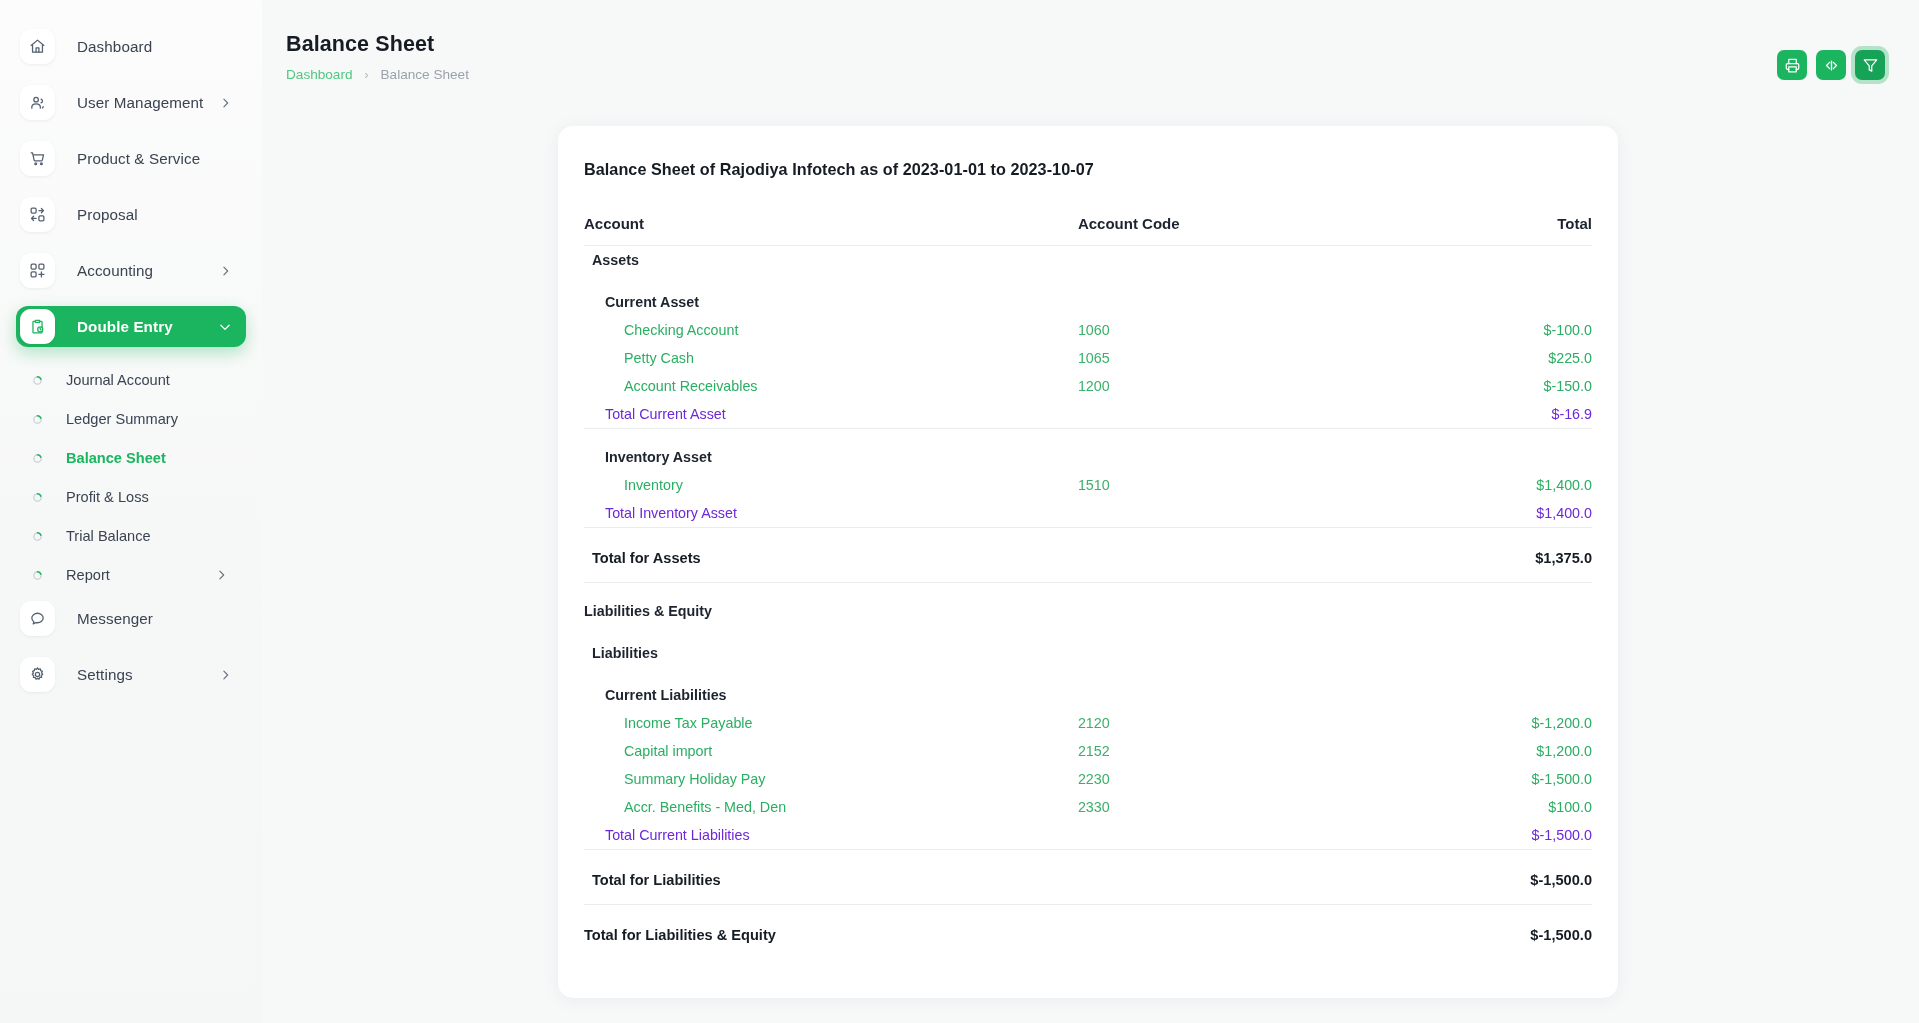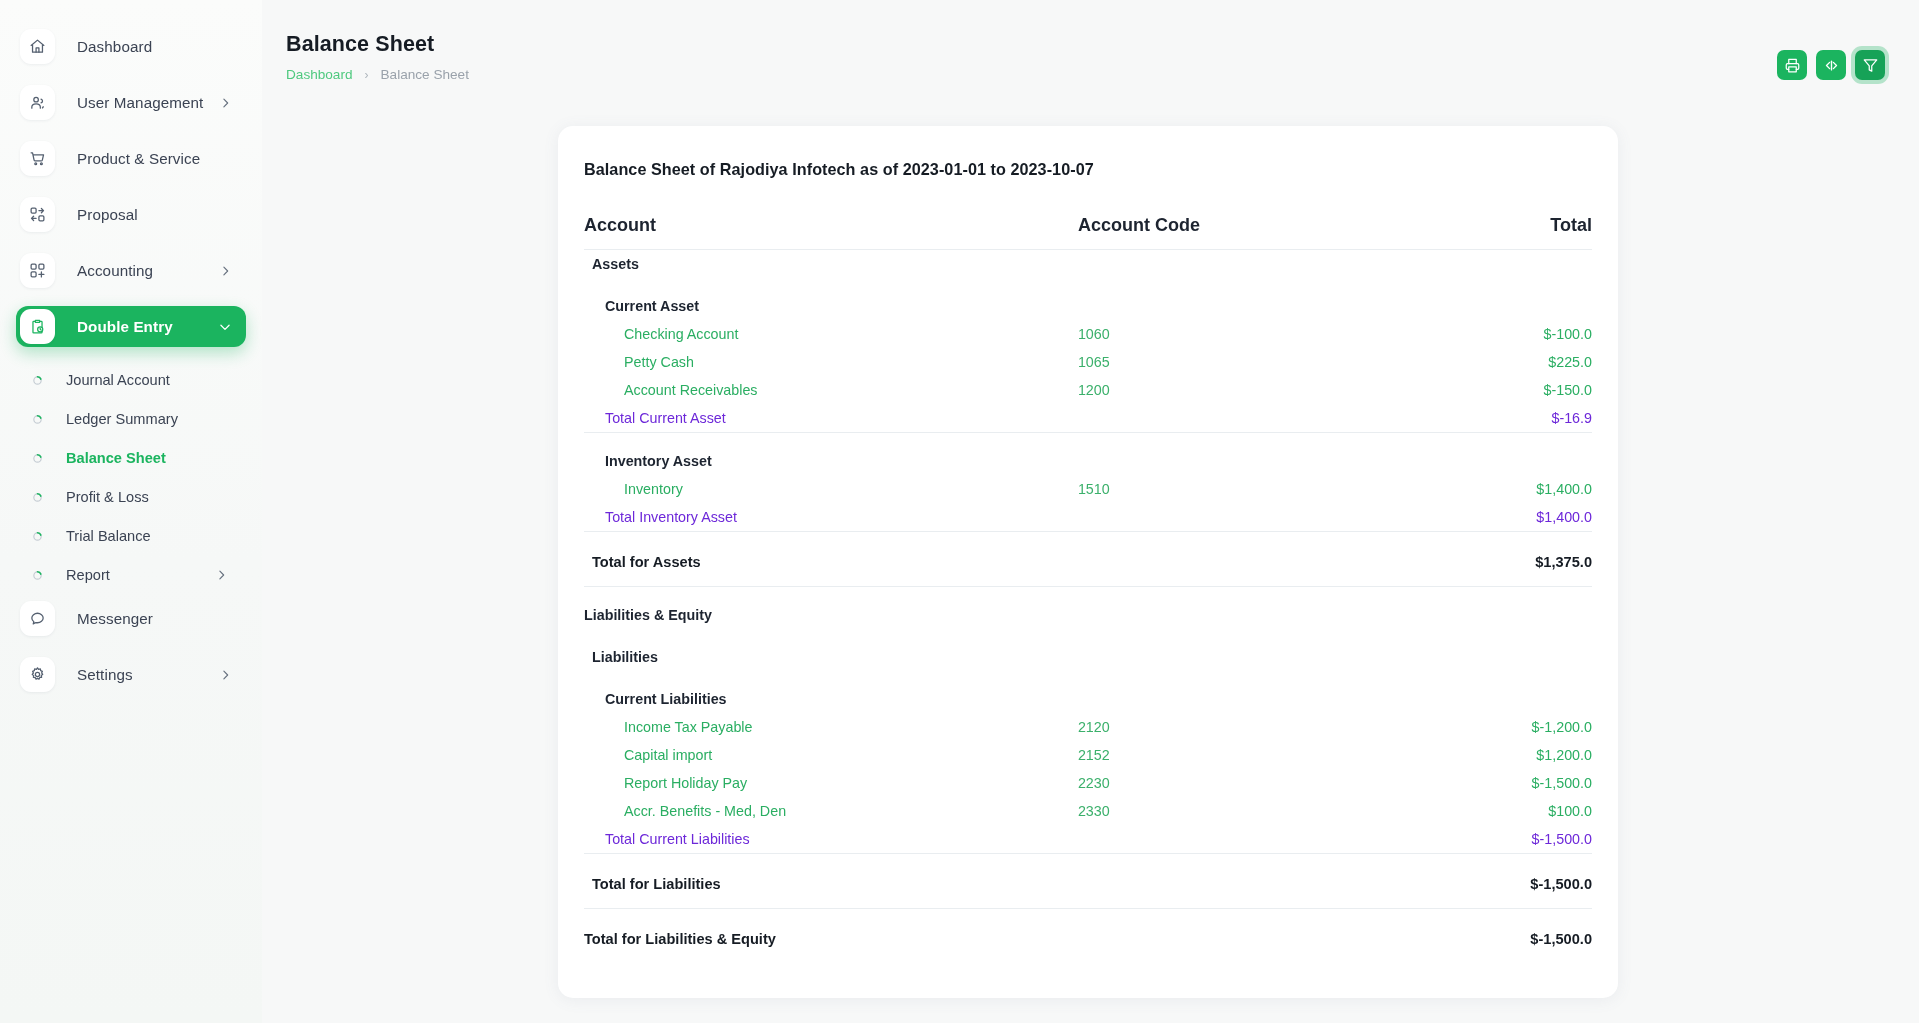--- a/index.html
+++ b/index.html
@@ -108,21 +108,21 @@
   .card-title {
     font-size: 16.2px; font-weight: bold;
     color: #161c24;
     padding: 34px 0 0 0;
     letter-spacing: .05px;
   }
 
   table.bs { width: 100%; border-collapse: collapse; margin-top: 36px; }
   table.bs th, table.bs td { padding: 0; vertical-align: middle; font-size: 14.3px; }
   table.bs th {
-    font-weight: bold; color: #1d2430; font-size: 18px;
+    font-weight: bold; color: #1d2430; font-size: 15px;
     padding-bottom: 13px; border-bottom: 1px solid #e9edf0;
   }
   th.c-acct { text-align: left; width: 49%; }
   th.c-code { text-align: left; width: 26%; }
   th.c-total { text-align: right; width: 25%; }
 
   td.c-acct { text-align: left; }
   td.c-code { text-align: left; }
   td.c-total { text-align: right; }
 
@@ -428,21 +428,21 @@
           <td class="c-acct"><span class="lvl3 t-leaf">Income Tax Payable</span></td>
           <td class="c-code"><span class="t-leafcode">2120</span></td>
           <td class="c-total"><span class="t-leaf">$-1,200.0</span></td>
         </tr>
         <tr class="row">
           <td class="c-acct"><span class="lvl3 t-leaf">Capital import</span></td>
           <td class="c-code"><span class="t-leafcode">2152</span></td>
           <td class="c-total"><span class="t-leaf">$1,200.0</span></td>
         </tr>
         <tr class="row">
-          <td class="c-acct"><span class="lvl3 t-leaf">Report Holiday Pay</span></td>
+          <td class="c-acct"><span class="lvl3 t-leaf">Summary Holiday Pay</span></td>
           <td class="c-code"><span class="t-leafcode">2230</span></td>
           <td class="c-total"><span class="t-leaf">$-1,500.0</span></td>
         </tr>
         <tr class="row">
           <td class="c-acct"><span class="lvl3 t-leaf">Accr. Benefits - Med, Den</span></td>
           <td class="c-code"><span class="t-leafcode">2330</span></td>
           <td class="c-total"><span class="t-leaf">$100.0</span></td>
         </tr>
         <tr class="row">
           <td class="c-acct"><span class="lvl2 t-total">Total Current Liabilities</span></td>

